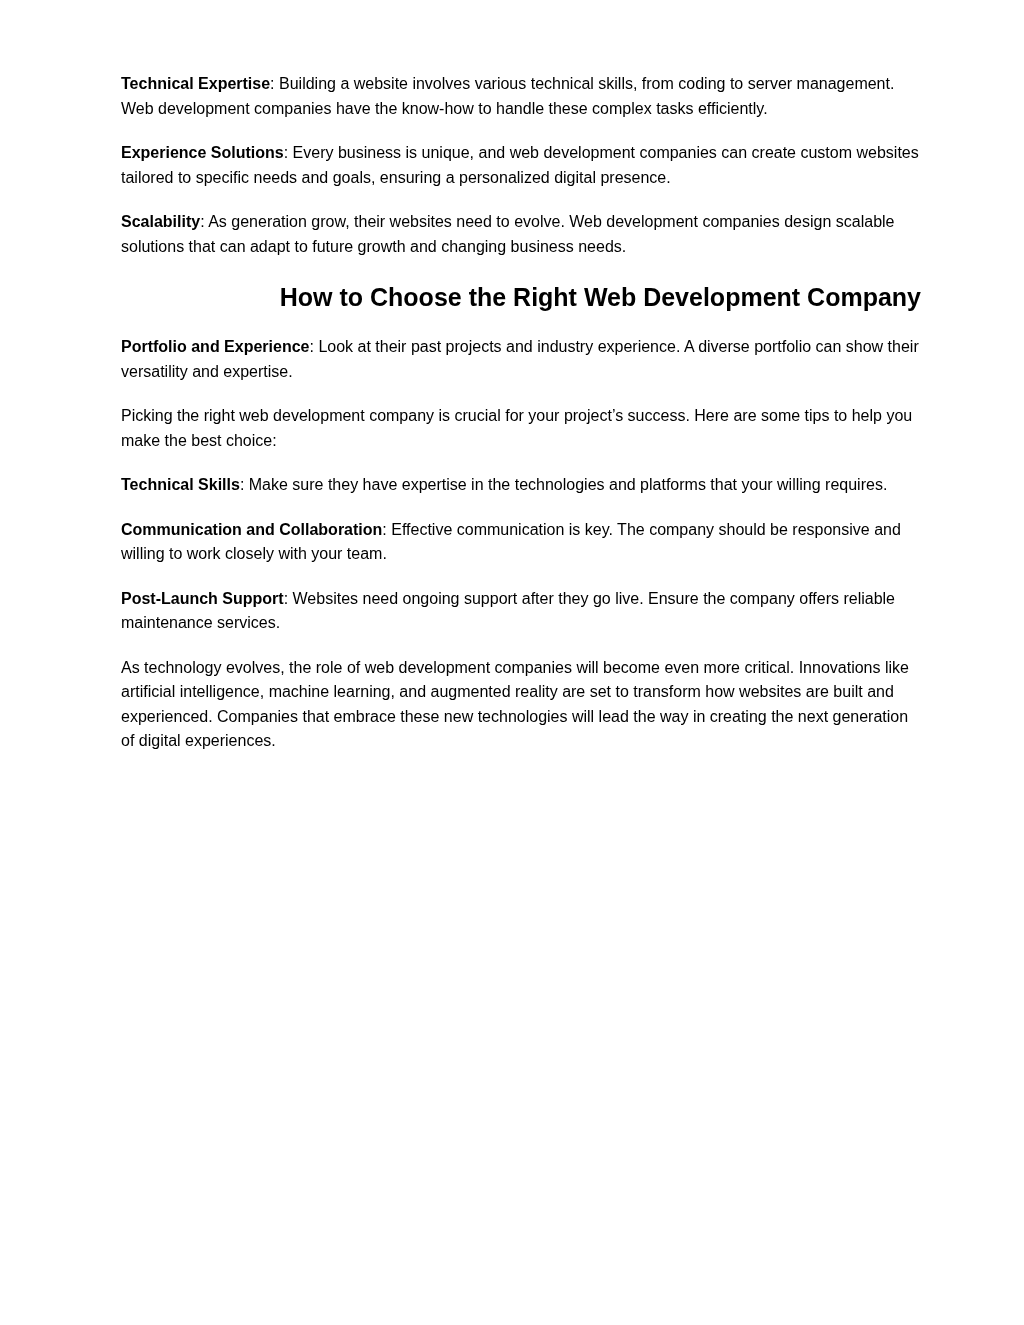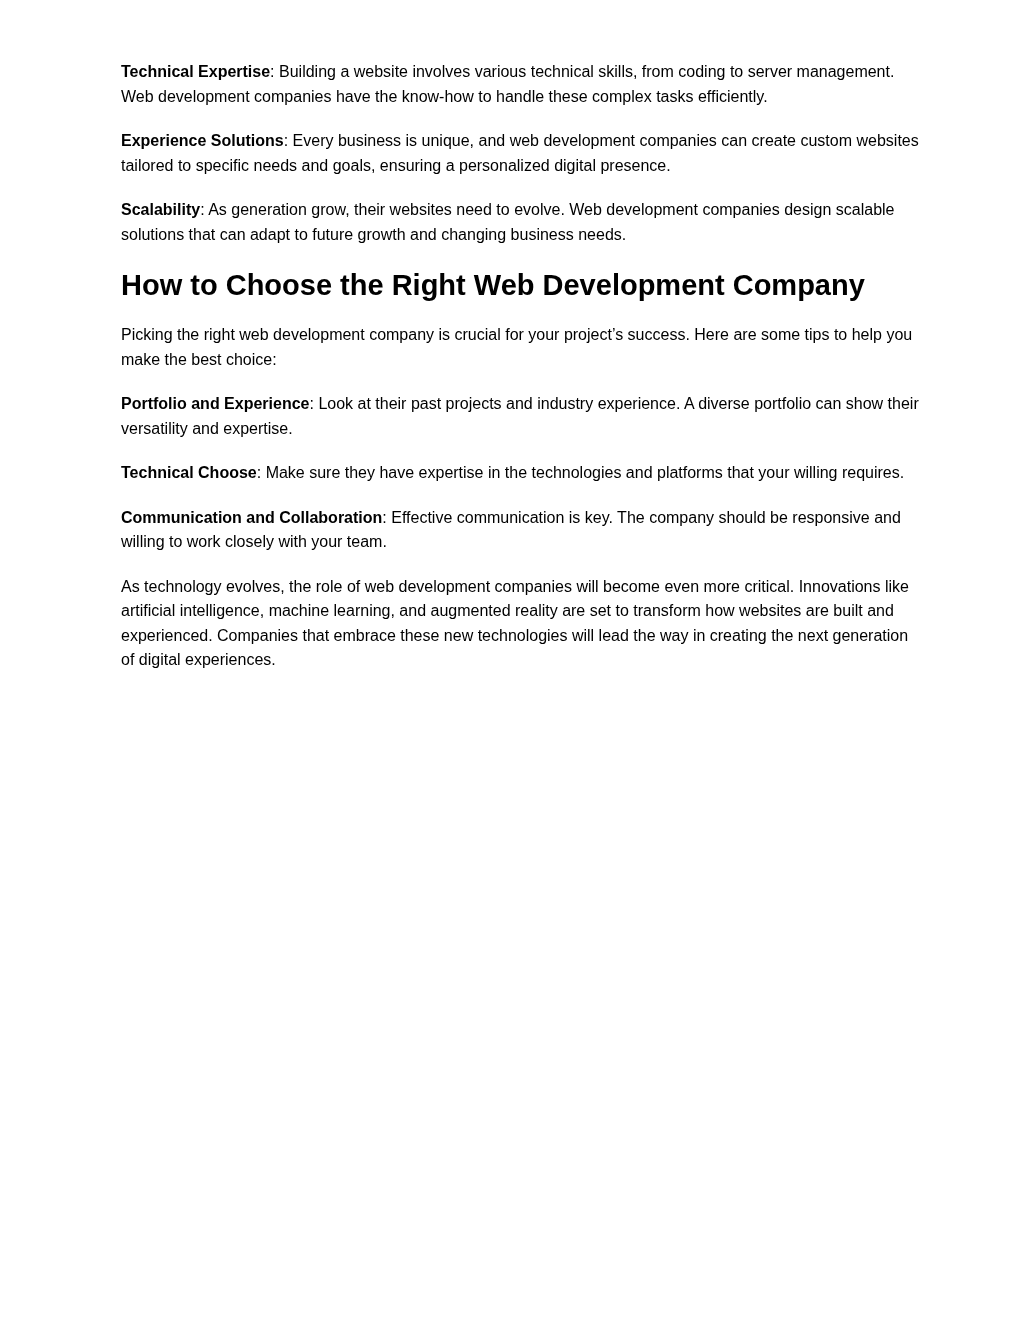--- a/index.html
+++ b/index.html
@@ -10,60 +10,63 @@
     height: 1325px;
     background: #ffffff;
     color: #000000;
     font-family: "Liberation Sans", "DejaVu Sans", sans-serif;
     overflow: hidden;
   }
   .content {
     padding-top: 60px;
     padding-left: 121px;
     width: 921px; 
+    margin-top: 12px;
   }
   .content p {
     font-size: 16px;
     line-height: 24.5px;
     margin: 0 0 20px 0;
     text-align: left;
     word-spacing: normal;
   }
   .content p strong { font-weight: 700; }
   .content h2 {
-    font-size: 29px;
+    font-size: 25px;
     line-height: 36px;
     font-weight: 700;
     margin: 20px 0 20px 0;
     letter-spacing: 0;
+    text-align: right;
   }
 </style>
 </head>
 <body>
 
 <div class="page">
   <div class="content">
 
     <p><strong>Technical Expertise</strong><span>: Building a website involves various technical skills, from coding to server management. Web development companies have the know-how to handle these complex tasks efficiently.</span></p>
 
     <p><strong>Experience Solutions</strong><span>: Every business is unique, and web development companies can create custom websites tailored to specific needs and goals, ensuring a personalized digital presence.</span></p>
 
 
     <p><strong>Scalability</strong><span>: As generation grow, their websites need to evolve. Web development companies design scalable solutions that can adapt to future growth and changing business needs.</span></p>
 
 
     <h2>How to Choose the Right Web Development Company</h2>
 
+    <p><strong>Portfolio and Experience</strong><span>: Look at their past projects and industry experience. A diverse portfolio can show their versatility and expertise.</span></p>
+
     <p>Picking the right web development company is crucial for your project’s success. Here are some tips to help you make the best choice:</p>
 
-    <p><strong>Portfolio and Experience</strong><span>: Look at their past projects and industry experience. A diverse portfolio can show their versatility and expertise.</span></p>
 
-
-    <p><strong>Technical Choose</strong><span>: Make sure they have expertise in the technologies and platforms that your willing requires.</span></p>
+    <p><strong>Technical Skills</strong><span>: Make sure they have expertise in the technologies and platforms that your willing requires.</span></p>
 
     <p><strong>Communication and Collaboration</strong><span>: Effective communication is key. The company should be responsive and willing to work closely with your team.</span></p>
 
+    <p><strong>Post-Launch Support</strong><span>: Websites need ongoing support after they go live. Ensure the company offers reliable maintenance services.</span></p>
 
 
     <p>As technology evolves, the role of web development companies will become even more critical. Innovations like artificial intelligence, machine learning, and augmented reality are set to transform how websites are built and experienced. Companies that embrace these new technologies will lead the way in creating the next generation of digital experiences.</p>
 
   </div>
 </div>
 
 </body></html>

